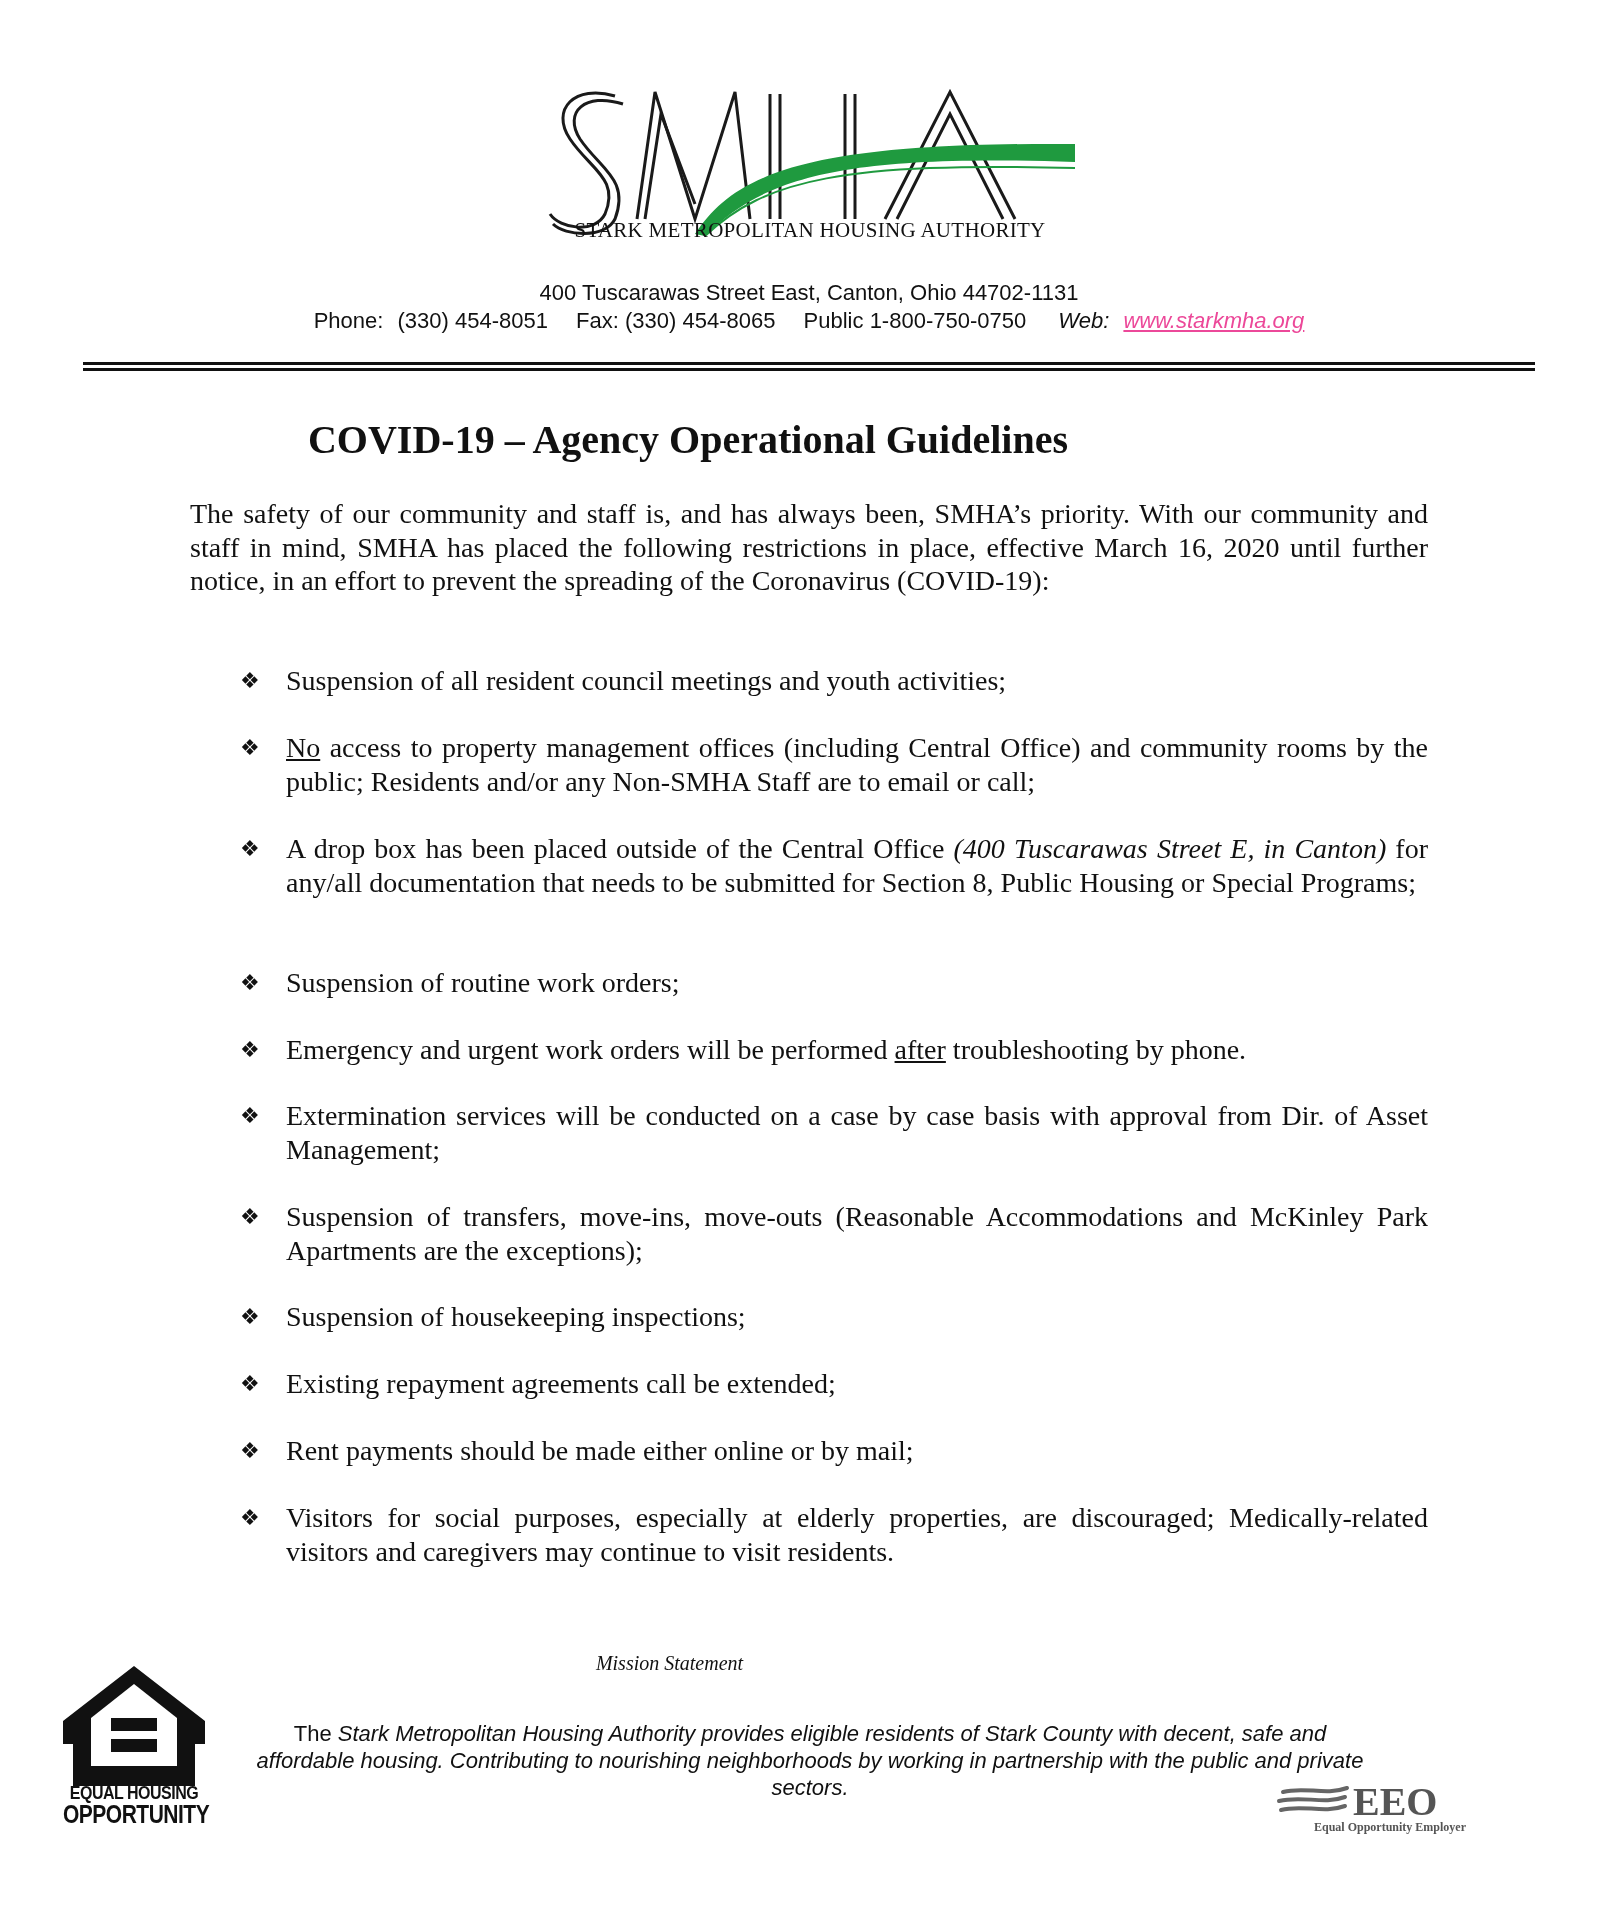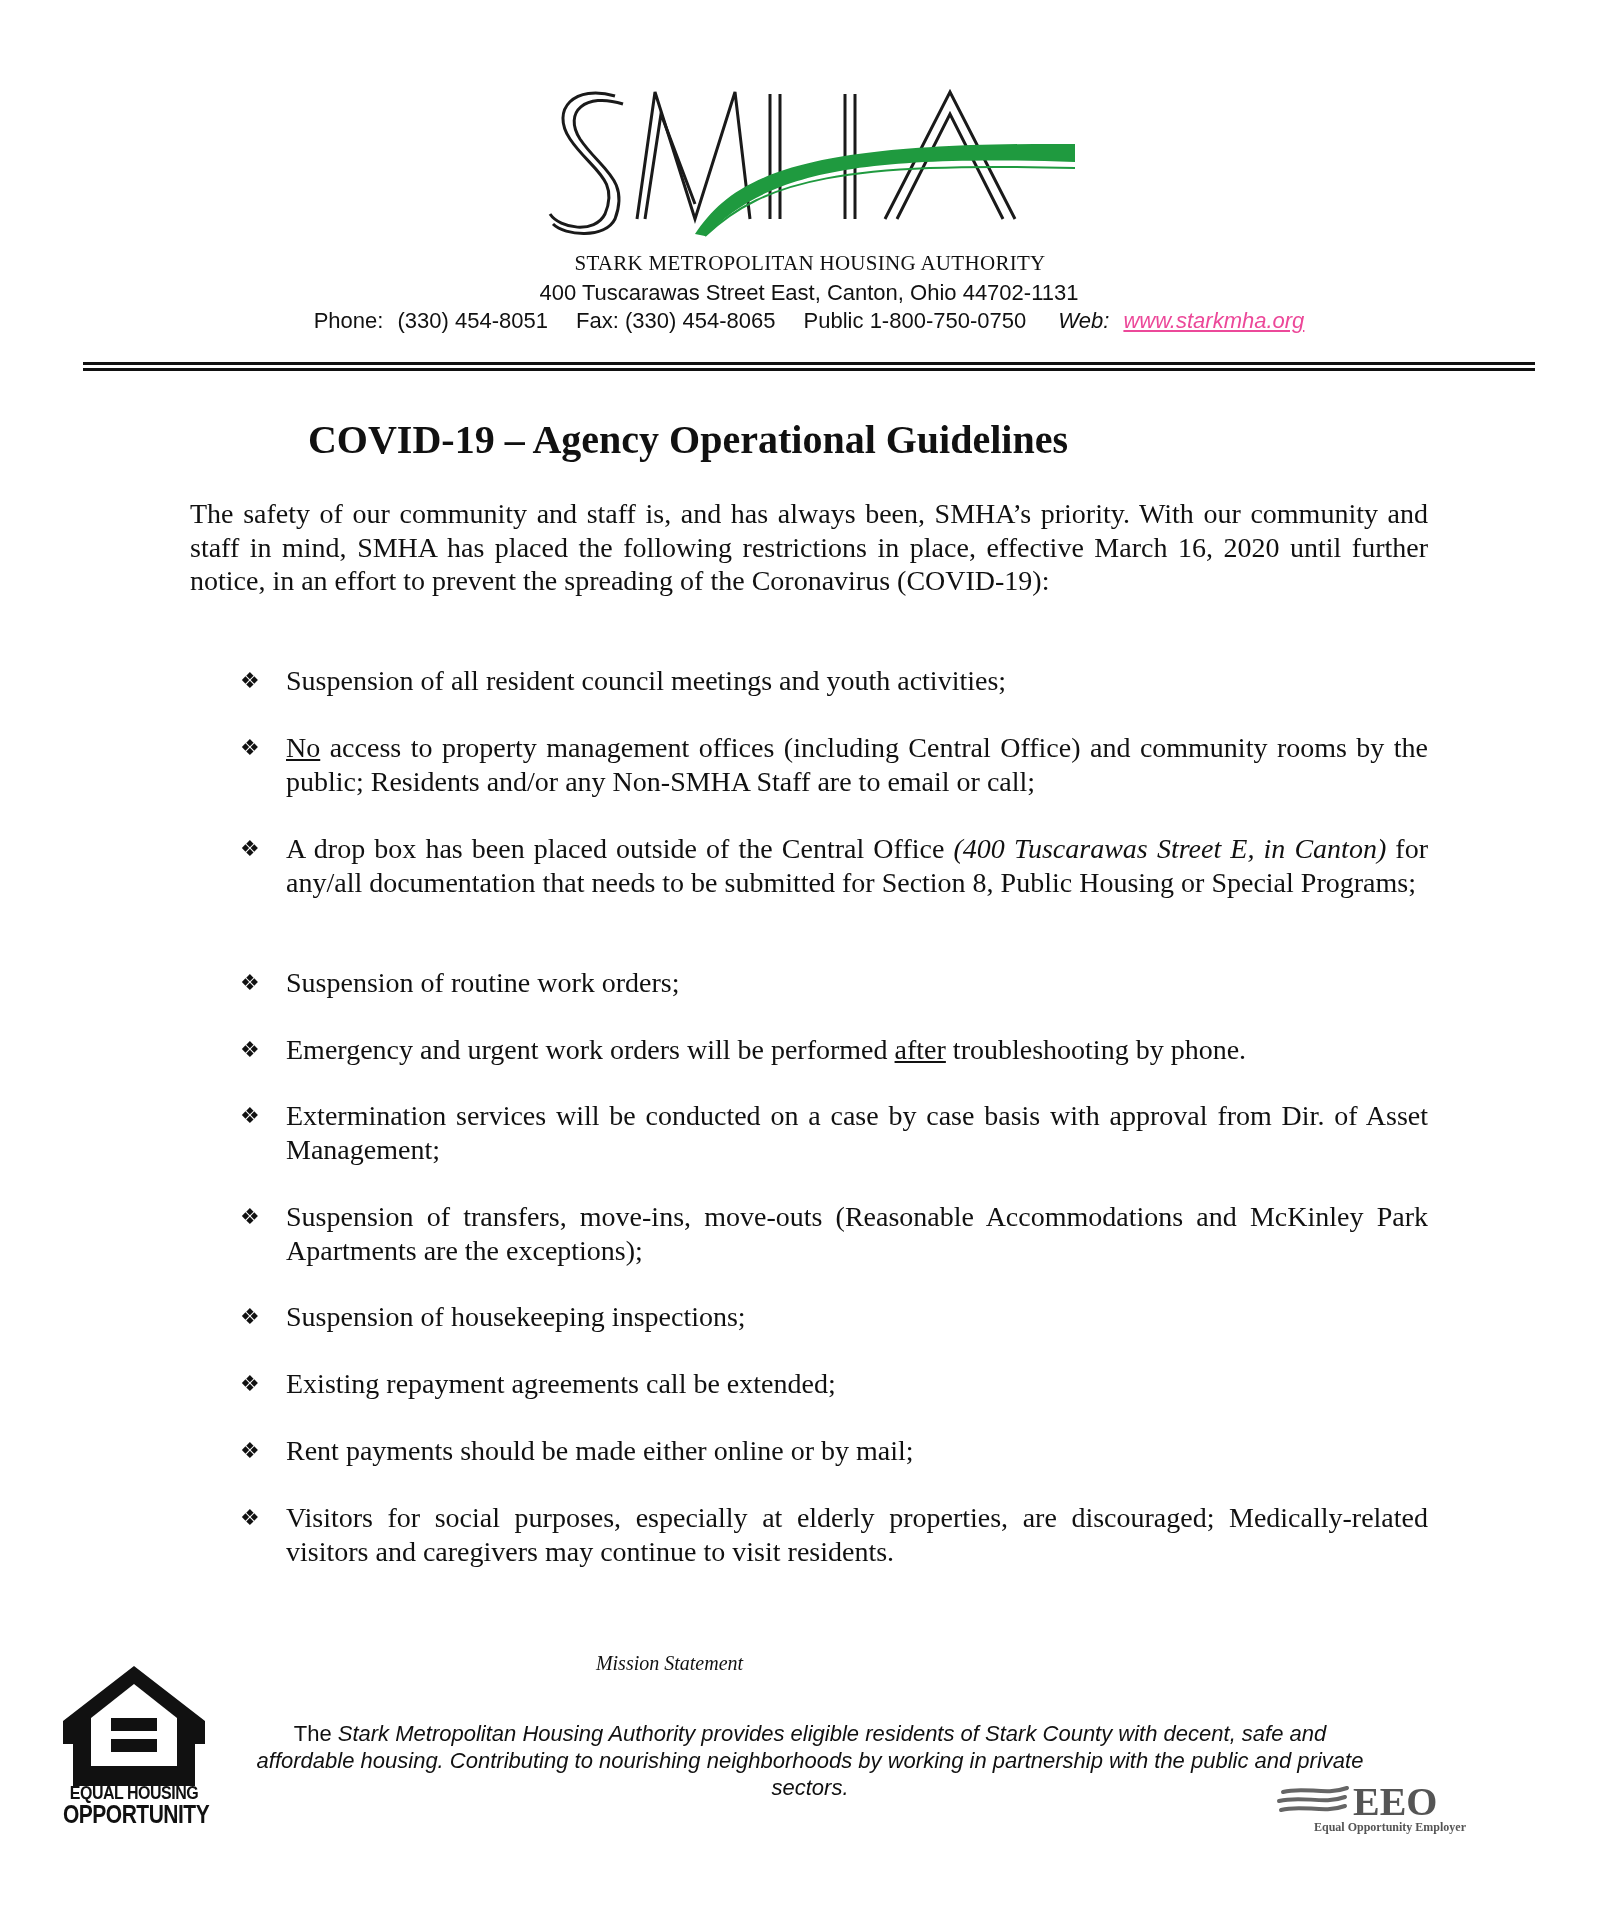--- a/index.html
+++ b/index.html
@@ -3,21 +3,21 @@
 <meta charset="utf-8">
 <style>
   html, body { margin:0; padding:0; background:#fff; }
   body { width:1618px; height:1920px; position:relative; overflow:hidden; color:#111; }
   .abs { position:absolute; }
   .serif { font-family: "Liberation Serif", "DejaVu Serif", serif; }
   .sans { font-family: "Liberation Sans", "DejaVu Sans", sans-serif; }
 
   
   #logo { left:545px; top:84px; width:530px; height:160px; }
-  #logo-tagline { left:545px; top:218px; width:530px; text-align:center; font-size:21px; letter-spacing:0.3px;margin-top:33px; }
+  #logo-tagline { left:545px; top:218px; width:530px; text-align:center; font-size:21px; letter-spacing:0.3px; }
 
   
   .addr { left:0; width:1618px; text-align:center; font-size:22px; }
   #addr1 { top:280px; }
   #addr2 { top:308px; }
   #addr2 .web-label { font-style:italic; margin-left:26px; }
   #addr2 a { color:#ec4899; text-decoration:underline; font-style:italic; margin-left:8px; }
   #addr2 .gap { margin-left:22px; }
 
   .rule { left:83px; width:1452px; height:3px; background:#111; }

